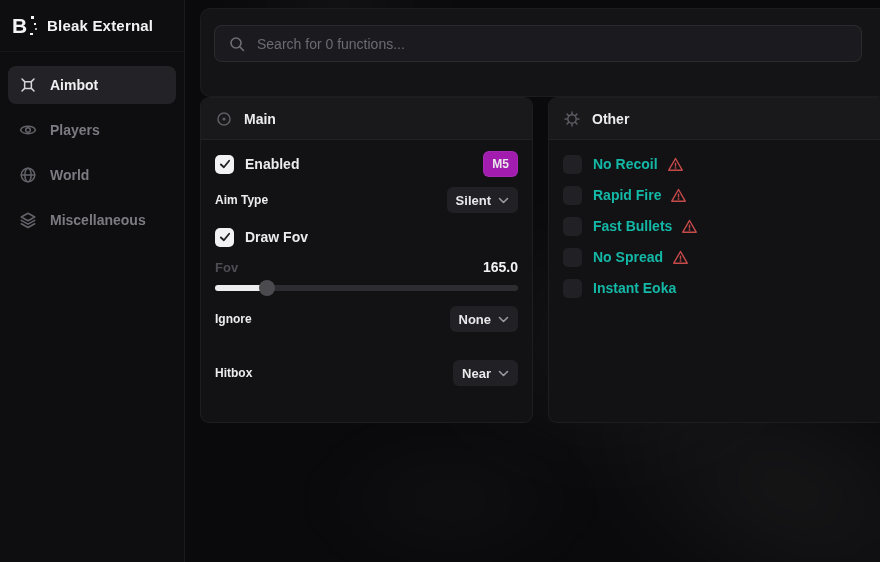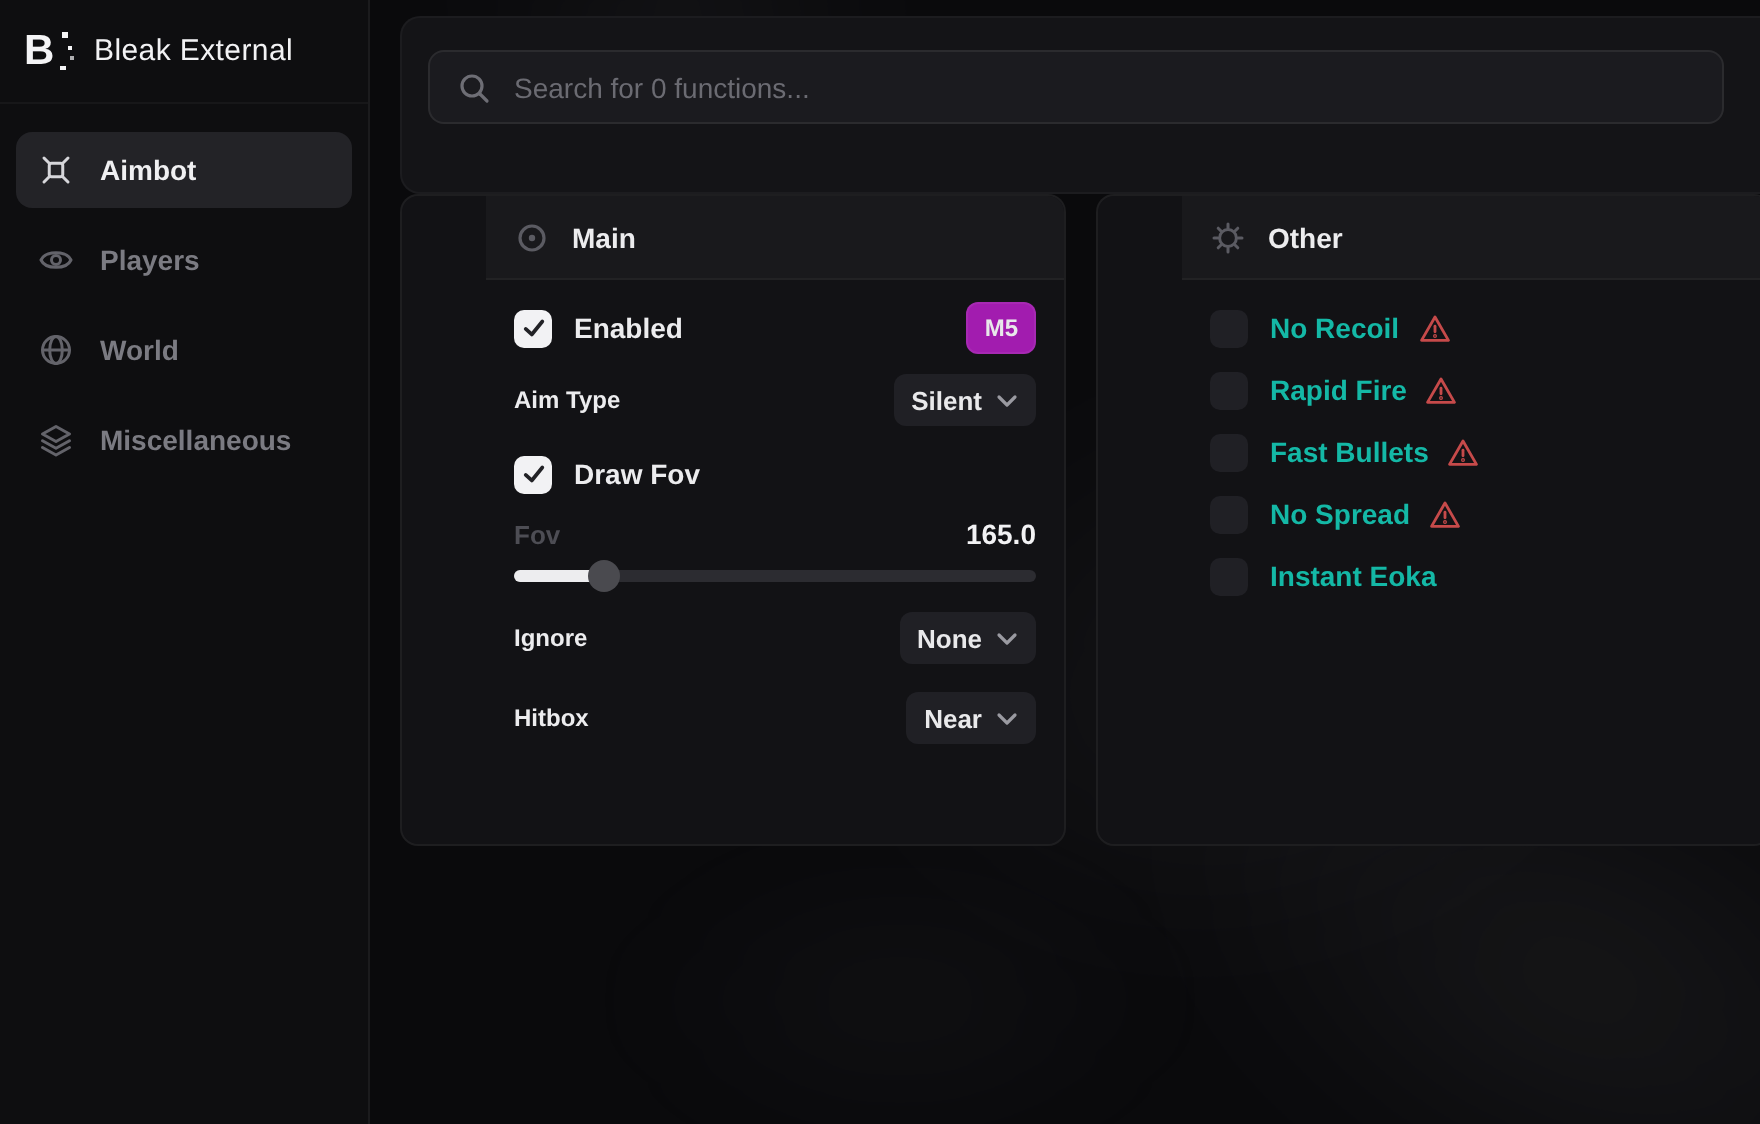--- a/index.html
+++ b/index.html
@@ -39,21 +39,21 @@
   .logo-mark { position:relative; width:24px; height:26px; flex:0 0 auto; }
   .logo-mark .b {
     font-size:21px; font-weight:800; color:#f4f4f6; line-height:26px; display:block;
     letter-spacing:-1px;
   }
   .logo-mark .px { position:absolute; background:#f4f4f6; }
   .logo-mark .px1 { width:3px; height:3px; right:2px; top:3px; }
   .logo-mark .px2 { width:2px; height:2px; right:0; top:10px; }
   .logo-mark .px3 { width:3px; height:2px; right:3px; bottom:4px; }
   .logo-mark .px4 { width:2px; height:2px; right:-1px; bottom:9px; opacity:.7; }
-  .app-title { font-size:15px; font-weight:400; color:#f2f2f4; letter-spacing:.2px; }
+  .app-title { font-size:15px; font-weight:700; color:#f2f2f4; letter-spacing:.2px; }
 
   .nav { padding:14px 8px 0 8px; display:flex; flex-direction:column; gap:7px; }
   .nav-item {
     height:38px; border-radius:8px; display:flex; align-items:center; gap:13px;
     padding:4px 11px; cursor:pointer;
     color:#7b7b82; font-size:14px; font-weight:600;
   }
   .nav-item svg { stroke:#63636a; }
   .nav-item.active { background:#232327; color:#f0f0f2; }
   .nav-item.active svg { stroke:#d6d6da; }
@@ -72,21 +72,21 @@
     background:#1b1b1f; border:1px solid rgba(255,255,255,0.07); border-radius:8px;
     display:flex; align-items:center; gap:12px; padding:0 14px;
     cursor:text;
   }
   .search-input .ph { font-size:14px; color:#6b6b72; }
 
   
   .panel {
     position:absolute; top:97px; height:326px;
     background:#121215; border:1px solid rgba(255,255,255,0.05);
-    border-radius:9px; overflow:hidden;padding-left:42px;
+    border-radius:9px; overflow:hidden;
   }
   .panel-main { left:15px; width:333px; }
   .panel-other { left:363px; right:-6px; }
   .panel-header {
     height:42px; background:#19191c; border-bottom:1px solid rgba(255,255,255,0.04);
     display:flex; align-items:center; gap:12px; padding:0 15px;
   }
   .panel-header .title { font-size:14px; font-weight:700; color:#ececee; }
   .panel-body { padding:11px 14px 0 14px; }
 
@@ -139,21 +139,21 @@
   .other-row { display:flex; align-items:center; height:26px; margin-bottom:5px; }
   .other-row .cb-label { color:#14b8a6; }
   .warn { margin-left:9px; display:flex; align-items:center; }
 
   
   .mb10 { margin-bottom:10px; }
   .mb11 { margin-bottom:11px; }
   .mb8  { margin-bottom:8px; }
   .mb6  { margin-bottom:6px; }
   .mb12 { margin-bottom:12px; }
-  .mb14 { margin-bottom:14px; }
+  .mb14 { margin-bottom:28px; }
   svg { display:block; }
 </style>
 </head>
 <body>
 
 <div class="smoke smoke1"></div>
 <div class="smoke smoke2"></div>
 <div class="smoke smoke3"></div>
 <div class="smoke smoke4"></div>
 

